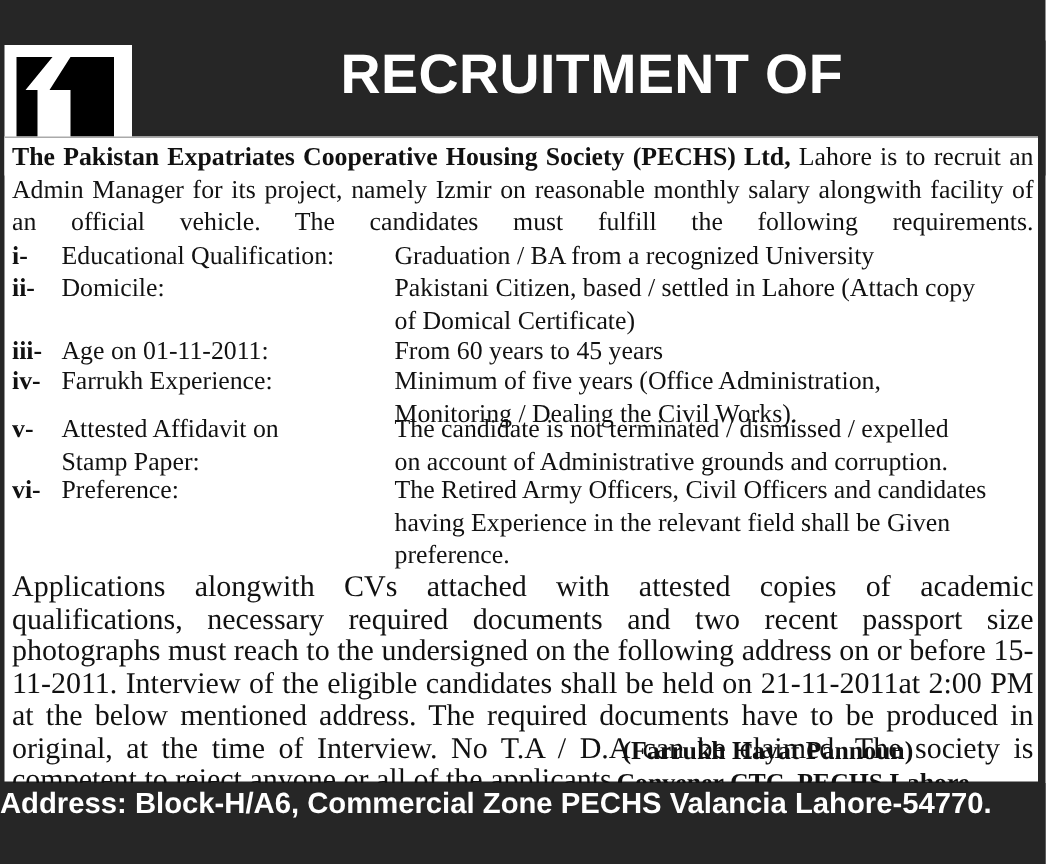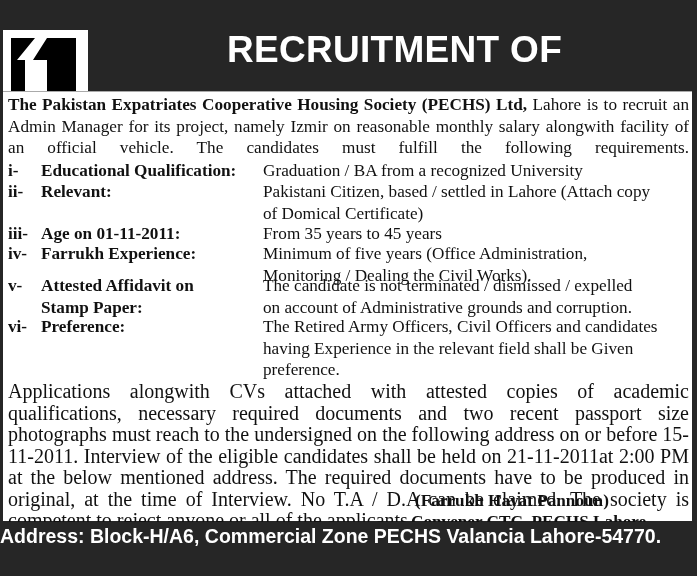--- a/index.html
+++ b/index.html
@@ -36,21 +36,21 @@
     position: absolute; left: 5px; top: 2px; width: 681px;
     font-size: 17.2px; line-height: 21.5px; text-align: justify;
     text-align-last: justify;
   }
   .intro b { font-weight: bold; }
   .req {
     position: absolute; left: 5px; width: 681px;
     font-size: 17.2px; line-height: 21.5px;
   }
   .req .num { position: absolute; left: 0; font-weight: bold; }
-  .req .lbl { position: absolute; left: 33px; font-weight: bold; white-space: pre-line; width: 220px; }
+  .req .lbl { position: absolute; left: 33px; font-weight: normal; white-space: pre-line; width: 220px; }
   .req .val { position: absolute; left: 255px; width: 430px; white-space: pre-line; }
   .closing {
     position: absolute; left: 5px; top: 289px; width: 681px;
     font-size: 20px; line-height: 21.5px; text-align: justify;
   }
   .sign {
     position: absolute; left: 408px; top: 398px; font-weight: bold;
     font-size: 17.2px; line-height: 21px;
   }
   .footer {
@@ -87,28 +87,28 @@
 <div class="body">
   <div class="intro"><b>The Pakistan Expatriates Cooperative Housing Society (PECHS) Ltd,</b><span> Lahore is to recruit an Admin Manager for its project, namely Izmir on reasonable monthly salary alongwith facility of an official vehicle. The candidates must fulfill the following requirements.</span></div>
 
   <div class="req" style="top:68px">
     <span class="num">i-</span>
     <span class="lbl">Educational Qualification:</span>
     <span class="val">Graduation / BA from a recognized University</span>
   </div>
   <div class="req" style="top:89px">
     <span class="num">ii-</span>
-    <span class="lbl">Relevant:</span>
+    <span class="lbl">Domicile:</span>
     <span class="val">Pakistani Citizen, based / settled in Lahore (Attach copy
 of Domical Certificate)</span>
   </div>
   <div class="req" style="top:131px">
     <span class="num">iii-</span>
     <span class="lbl">Age on 01-11-2011:</span>
-    <span class="val">From 35 years to 45 years</span>
+    <span class="val">From 60 years to 45 years</span>
   </div>
   <div class="req" style="top:151px">
     <span class="num">iv-</span>
     <span class="lbl">Farrukh Experience:</span>
     <span class="val">Minimum of five years (Office Administration,
 Monitoring / Dealing the Civil Works).</span>
   </div>
   <div class="req" style="top:183px">
     <span class="num">v-</span>
     <span class="lbl">Attested Affidavit on

